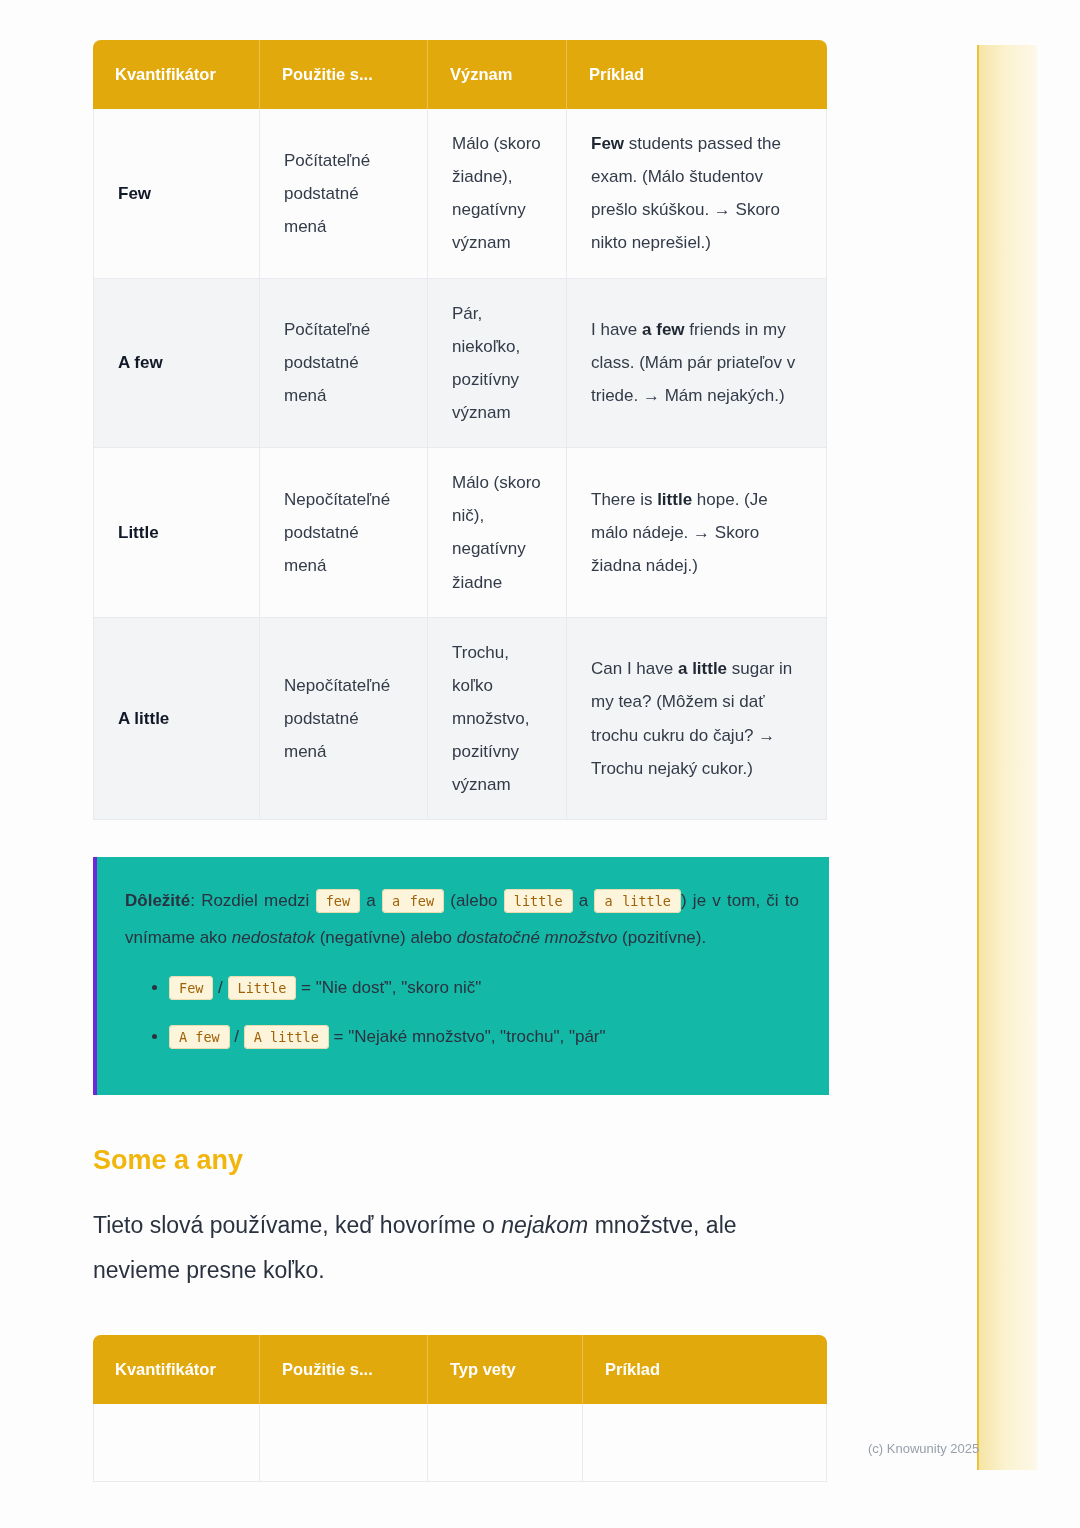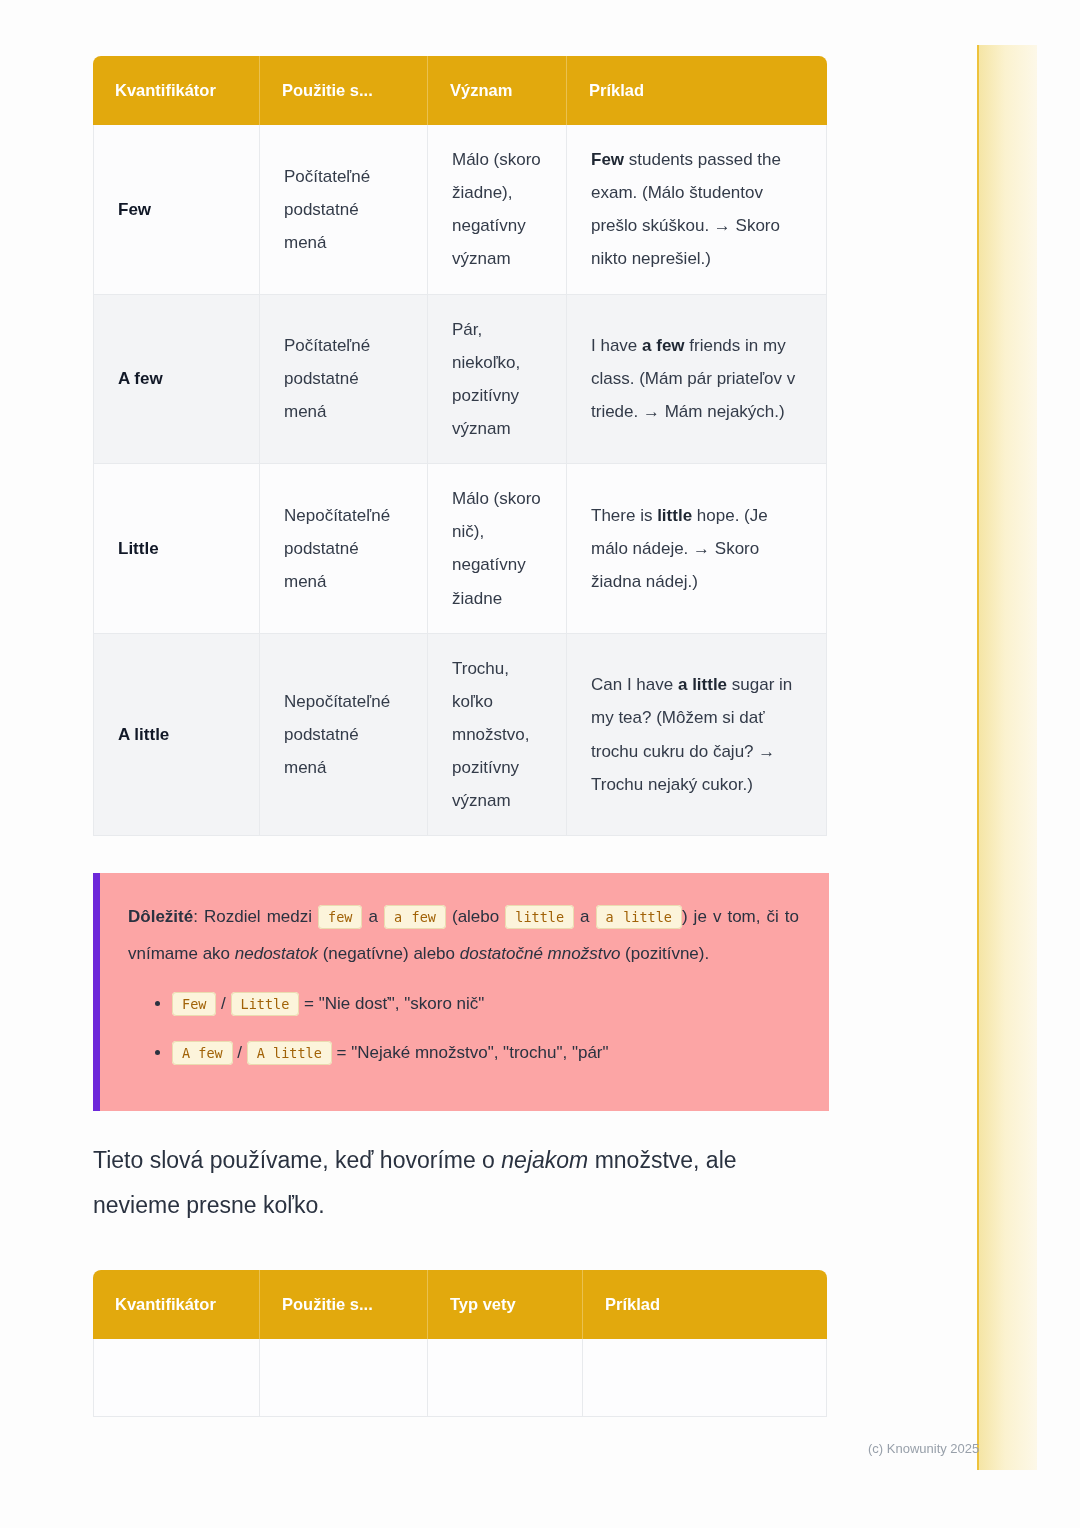--- a/index.html
+++ b/index.html
@@ -9,21 +9,21 @@
     background:#FDFDFD;
     color:#2A3240;
     position:relative;
     overflow:hidden;
   }
   .page-stripe {
     position:absolute; top:45px; right:43px; width:60px; height:1425px;
     background:linear-gradient(to right, #F5E5A5 0%, #FBF2CF 45%, #FDF8E8 100%);
     border-left:2px solid #EDC23B;
   }
-  .content { position:relative; width:736px; margin-left:93px; padding-top:56px; z-index:2; }
+  .content { position:relative; width:736px; margin-left:93px; padding-top:40px; z-index:2; }
 
   
   table.qtable { width:734px; border-collapse:separate; border-spacing:0; table-layout:fixed; }
   .qtable th {
     background:#E2A90D; color:#FFFFFF; font-size:16.5px; font-weight:700;
     text-align:left; padding:25px 14px 25px 22px; white-space:nowrap;
     border-right:1px solid rgba(255,255,255,0.28);
   }
   .qtable th:last-child { border-right:none; }
   .qtable th:first-child { border-top-left-radius:8px; }
@@ -35,21 +35,21 @@
     background:#FCFCFD; word-wrap:break-word;
   }
   .qtable td:first-child { border-left:1px solid #E8EAED; }
   .qtable tr.alt td { background:#F3F4F6; }
   .qtable td.qname { font-weight:700; color:#111827; }
   .qtable td strong { font-weight:700; color:#1F2733; }
   .qtable td.stub { height:78px; background:#FDFDFE; }
 
   
   .callout {
-    margin-top:37px; background:#fca5a5; border-left:7px solid #6d28d9;
+    margin-top:37px; background:#14b8a6; border-left:4px solid #6d28d9;
     padding:26px 30px 26px 28px;
   }
   .callout p { font-size:17px; line-height:2.15; text-align:justify; color:#2A3240; }
   .chip {
     font-family:"DejaVu Sans Mono", monospace; font-size:13.5px; color:#A16207;
     background:#FCF4DB; border:1px solid #EADCB0; border-radius:4px;
     padding:3px 9px; white-space:nowrap;
   }
   .callout ul { list-style:disc; margin:16px 0 0 28px; padding-left:16px; }
   .callout li { font-size:17px; margin:16px 0; line-height:1.9; color:#2A3240; }
@@ -114,20 +114,21 @@
   </table>
 
   <div class="callout">
     <p><strong>Dôležité</strong><span>: Rozdiel medzi </span><span class="chip">few</span><span> a </span><span class="chip">a few</span><span> (alebo </span><span class="chip">little</span><span> a </span><span class="chip">a little</span><span>) je v tom, či to vnímame ako </span><span class="em">nedostatok</span><span> (negatívne) alebo </span><span class="em">dostatočné množstvo</span><span> (pozitívne).</span></p>
     <ul>
       <li><span class="chip">Few</span><span> / </span><span class="chip">Little</span><span> = "Nie dosť", "skoro nič"</span></li>
       <li><span class="chip">A few</span><span> / </span><span class="chip">A little</span><span> = "Nejaké množstvo", "trochu", "pár"</span></li>
     </ul>
   </div>
 
+  <h2 class="section-heading">Some a any</h2>
   <p class="intro"><span>Tieto slová používame, keď hovoríme o </span><span class="em">nejakom</span><span> množstve, ale nevieme presne koľko.</span></p>
 
   <div class="table2-wrap">
     <table class="qtable">
       <colgroup>
         <col style="width:167px">
           <col style="width:168px">
           <col style="width:155px">
           <col style="width:244px">
       </colgroup>

